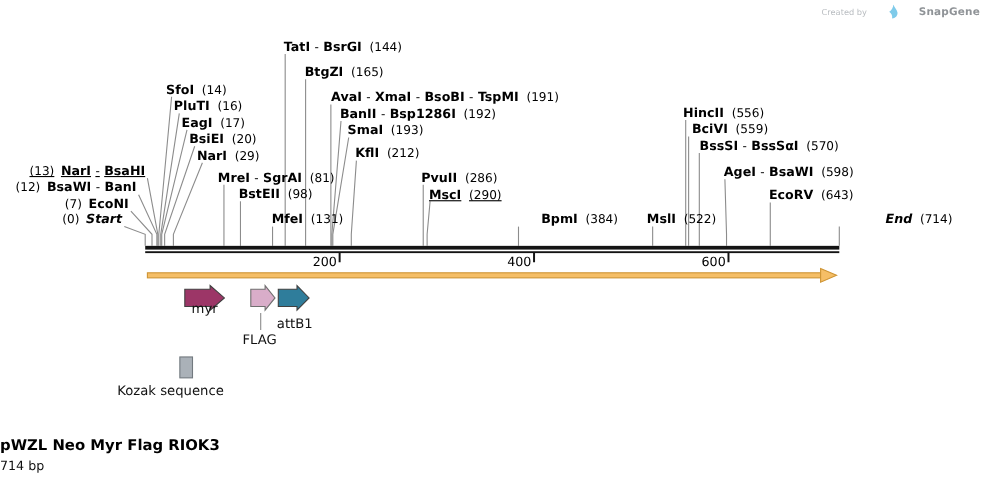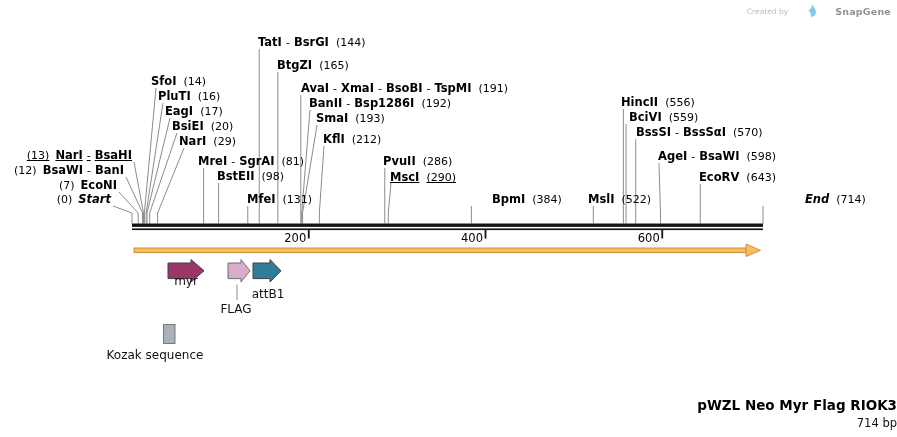--- a/index.html
+++ b/index.html
@@ -8,21 +8,21 @@
   .overlay{position:absolute;left:0;top:0;}
   #labels{position:absolute;left:0;top:0;width:100%;height:100%;}
   .enzyme-label{position:absolute;white-space:nowrap;line-height:13px;font-size:11px;color:#000;}
   .enzyme-label .name{font-weight:700;font-size:11.5px;}
   .enzyme-label .name.it{font-style:italic;}
   .enzyme-label .sep{font-size:11px;font-weight:400;padding:0 4px;}
   .enzyme-label .pos{font-size:11px;font-weight:400;}
   .enzyme-label .pos-r{margin-left:7px;}
   .enzyme-label .pos-l{margin-right:6px;}
   .feature-label{position:absolute;transform:translateX(-50%);font-size:12px;color:#111;white-space:nowrap;}
-  .title-block{position:absolute;left:0;right:0;text-align:right;}
+  .title-block{position:absolute;left:0;right:0;text-align:left;}
   .plasmid-name{font-size:13.5px;font-weight:700;color:#000;}
   .plasmid-len{font-size:11.5px;margin-top:3px;color:#111;}
   .watermark{position:absolute;top:4px;right:6px;display:flex;align-items:center;gap:18px;}
   .wm-created{font-size:7.5px;color:#b9bdc1;}
   .wm-brand{font-size:9.5px;color:#8f9397;font-weight:600;letter-spacing:0.2px;}
 </style>
 </head>
 <body>
 
 <div class="canvas">

